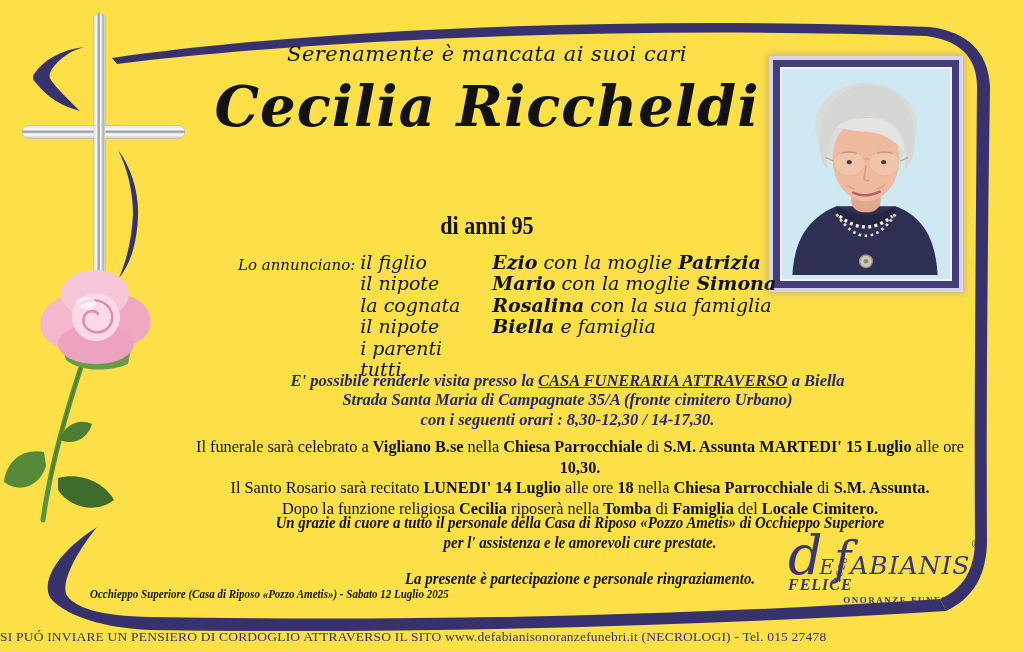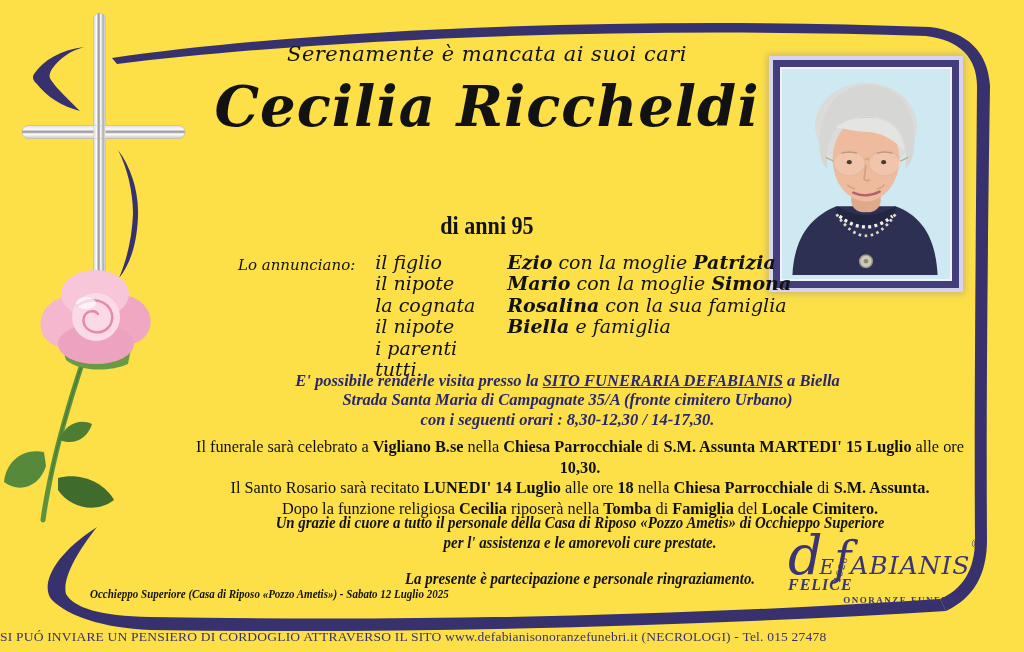--- a/index.html
+++ b/index.html
@@ -10,21 +10,21 @@
   .txt{position:absolute;z-index:3;color:#121212;}
   .center{text-align:center;}
   .b{font-weight:700;}
   .u{text-decoration:underline;}
   .intro{left:167px;top:42px;width:640px;font-style:italic;font-size:21px;letter-spacing:.5px;}
   .name{left:167px;top:76px;width:640px;font-style:italic;font-weight:700;font-size:56px;letter-spacing:1px;line-height:1.1;}
   .ved{left:167px;top:148px;width:640px;font-style:italic;font-weight:700;}
   .ved-small{font-size:28px;}
   .ved-big{font-size:43px;}
   .age{left:167px;top:211px;width:640px;font-family:"Liberation Serif",serif;font-weight:700;font-size:26px;transform:scaleX(.85);}
-  .announce{left:238px;top:252px;display:flex;gap:20px;}
+  .announce{left:238px;top:252px;display:flex;gap:5px;}
   .ann-label{font-style:italic;font-size:15px;padding-top:4px;white-space:nowrap;}
   .fam-row{display:flex;font-style:italic;font-size:19px;line-height:21.4px;}
   .fam-row .rel{width:132px;}
   .visit{left:150px;top:371px;width:835px;color:#29276f;font-family:"Liberation Serif",serif;font-style:italic;font-weight:700;font-size:16.5px;line-height:19.3px;}
   .funeral{left:152px;top:436px;width:856px;font-family:"Liberation Serif",serif;font-size:17.5px;line-height:20.7px;transform:scaleX(.93);color:#101010;}
   .thanks{left:152px;top:513px;width:856px;font-family:"Liberation Serif",serif;font-style:italic;font-weight:700;font-size:16px;line-height:20px;transform:scaleX(.93);}
   .closing{margin-top:16px;}
   .footnote{left:90px;top:587px;font-family:"Liberation Serif",serif;font-style:italic;font-weight:700;font-size:12.5px;transform:scaleX(.88);transform-origin:left center;white-space:nowrap;}
   .photo-frame{position:absolute;left:773px;top:60px;width:186px;height:228px;z-index:2;background:#433d7b;padding:7px;box-shadow:0 0 0 4px #d7d4ec,0 0 7px 6px rgba(120,115,175,.35);}
   .photo-inner{width:100%;height:100%;background:#cfe9f3;border:2px solid #f3f2fb;overflow:hidden;}
@@ -148,21 +148,21 @@
           <span class="nm"><span class="b">Biella</span><span> e famiglia</span></span>
         </div>
         <div class="fam-row">
           <span class="rel">i parenti tutti.</span>
           <span class="nm"></span>
         </div>
       </div>
   </div>
 
   <div class="txt visit center">
-    <div><span>E' possibile renderle visita presso la </span><span class="u">SITO FUNERARIA DEFABIANIS</span><span> a Biella</span></div>
+    <div><span>E' possibile renderle visita presso la </span><span class="u">CASA FUNERARIA ATTRAVERSO</span><span> a Biella</span></div>
     <div>Strada Santa Maria di Campagnate 35/A (fronte cimitero Urbano)</div>
     <div>con i seguenti orari : 8,30-12,30 / 14-17,30.</div>
   </div>
 
   <div class="txt funeral center">
     <div><span>Il funerale sarà celebrato a </span><span class="b">Vigliano B.se</span><span> nella </span><span class="b">Chiesa Parrocchiale</span><span> di </span><span class="b">S.M. Assunta MARTEDI' 15 Luglio</span><span> alle ore </span><span class="b">10,30.</span></div>
     <div><span>Il Santo Rosario sarà recitato </span><span class="b">LUNEDI' 14 Luglio</span><span> alle ore </span><span class="b">18</span><span> nella </span><span class="b">Chiesa Parrocchiale</span><span> di </span><span class="b">S.M. Assunta.</span></div>
     <div><span>Dopo la funzione religiosa </span><span class="b">Cecilia</span><span> riposerà nella </span><span class="b">Tomba</span><span> di </span><span class="b">Famiglia</span><span> del </span><span class="b">Locale Cimitero.</span></div>
   </div>
 

